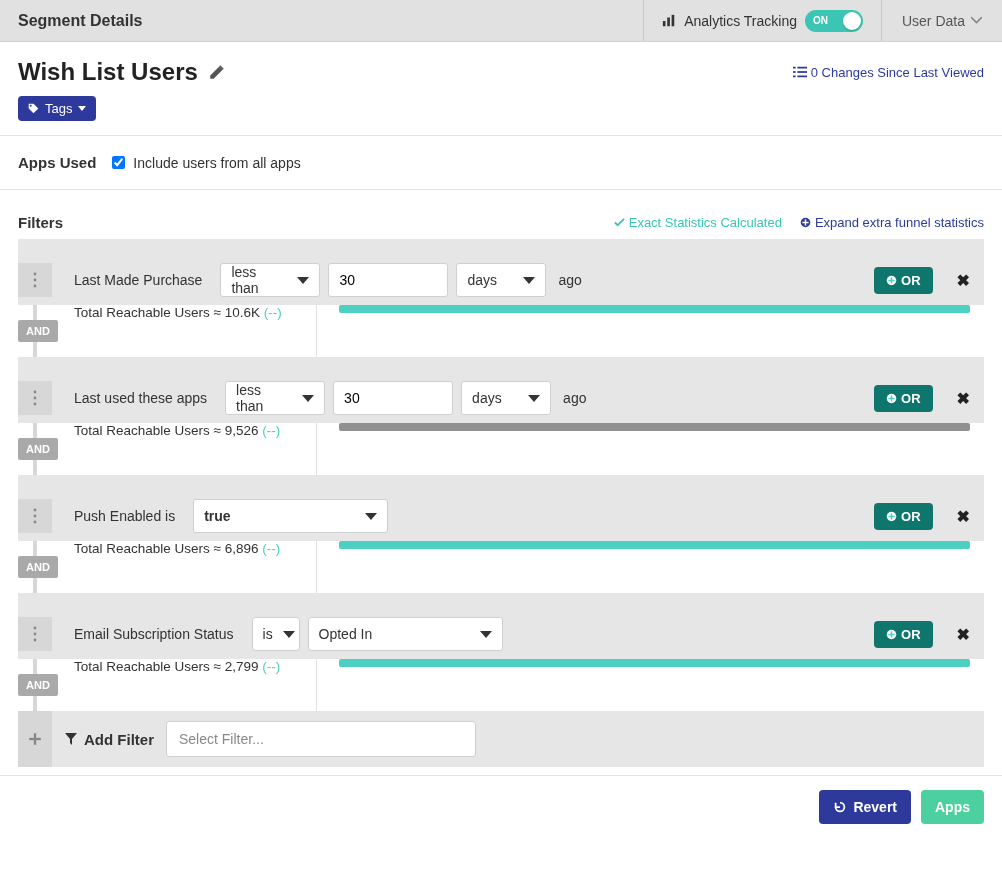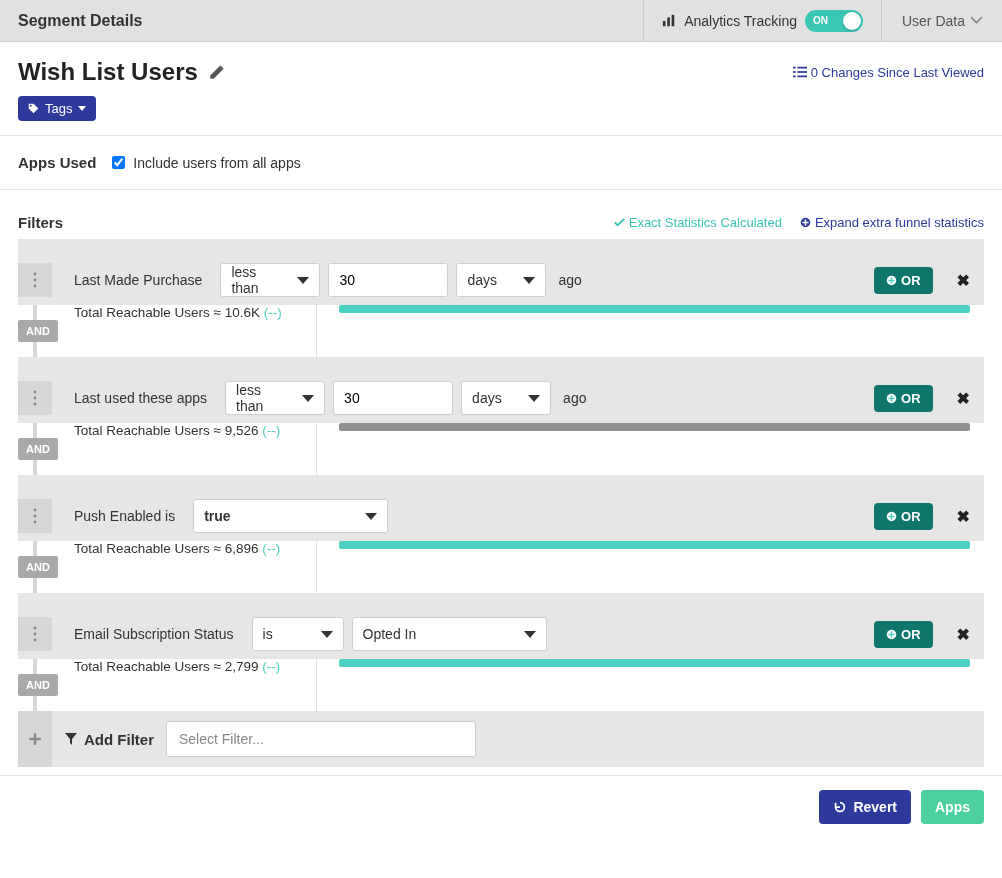--- a/index.html
+++ b/index.html
@@ -549,21 +549,21 @@
 
   <div class="filter-row">
     <div class="handle">
       <svg viewBox="0 0 6 18">
           <circle cx="3" cy="3" r="1.4" fill="#888"></circle>
           <circle cx="3" cy="9" r="1.4" fill="#888"></circle>
           <circle cx="3" cy="15" r="1.4" fill="#888"></circle>
         </svg>
     </div>
     <span class="filter-label-text">Email Subscription Status</span>
-    <div class="sel" style="width:92px">
+    <div class="sel" style="width:48px">
       <span>is</span>
         <span class="caret-down"></span>
     </div>
     <div class="sel" style="width:195px">
       <span>Opted In</span>
         <span class="caret-down"></span>
     </div>
     <div class="or-btn">
       <svg class="ico-s" viewBox="0 0 12 12">
           <circle cx="6" cy="6" r="5.2" fill="#fff"></circle>

